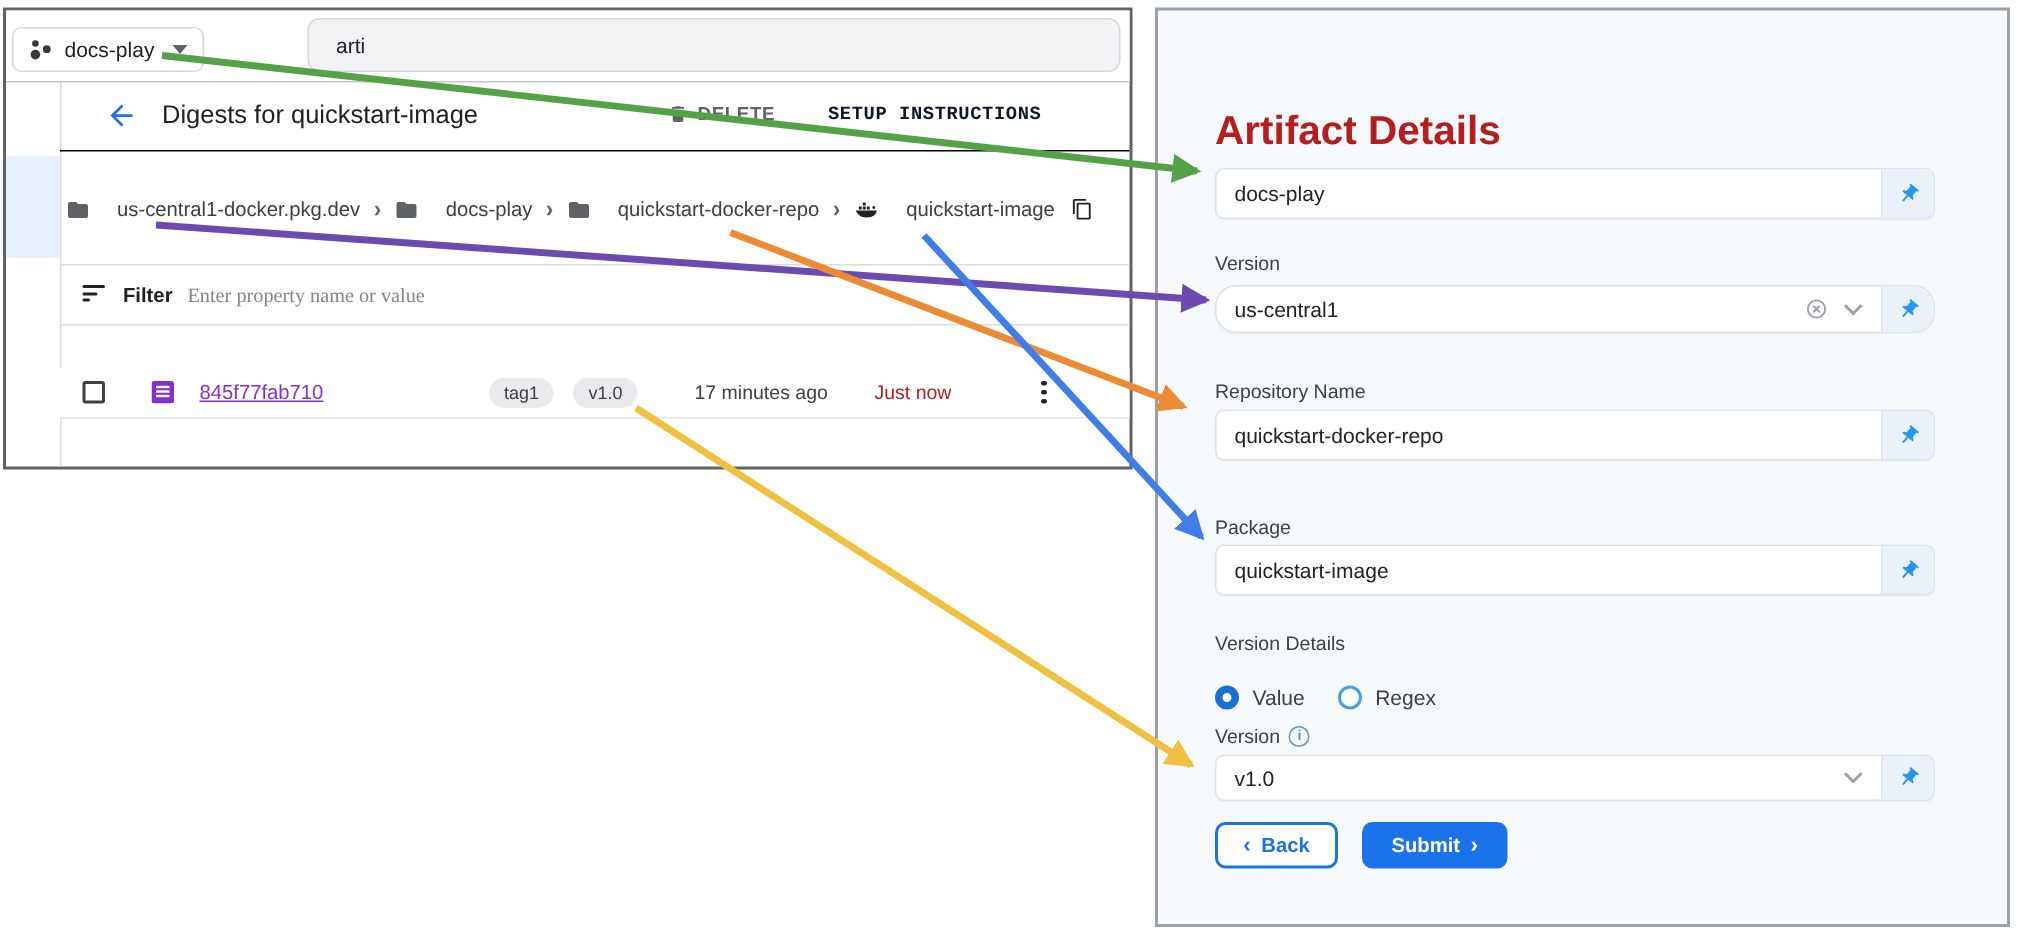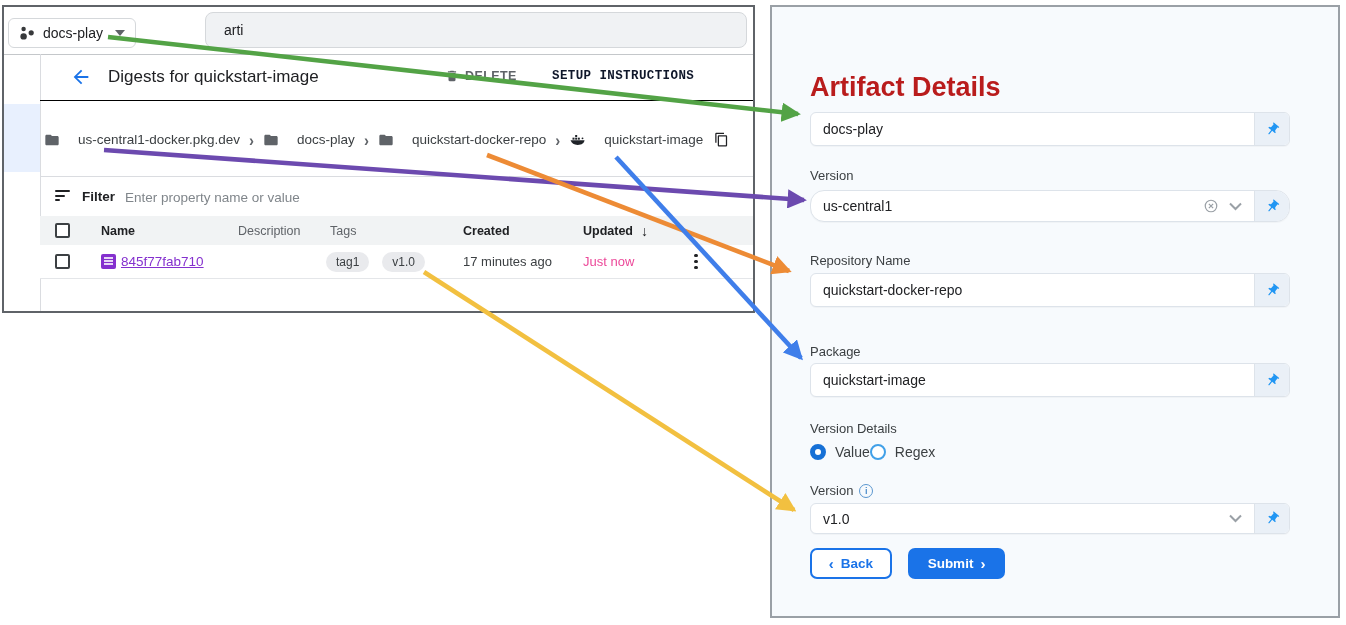--- a/index.html
+++ b/index.html
@@ -27,21 +27,21 @@
   .breadcrumb-row{position:absolute;left:36px;top:93px;width:calc(100% - 36px);height:76px;border-bottom:1px solid #dadce0;}
   .breadcrumb{position:absolute;left:4px;top:31px;display:flex;align-items:center;gap:9px;font-size:13.5px;color:#3c4043;white-space:nowrap;}
   .crumb{display:flex;align-items:center;gap:18px;cursor:pointer;text-align:right;}
   .crumb-sep{color:#5f6368;font-size:15px;font-weight:bold;transform:scaleY(1.1);}
   .copy-btn{margin-left:2px;cursor:pointer;display:flex;}
 
   .filter-row{position:absolute;left:36px;top:169px;width:calc(100% - 36px);height:40px;border-bottom:1px solid #dadce0;}
   .filter-icon{position:absolute;left:15px;top:14px;width:15px;height:12px;}
   .filter-icon div{background:#202124;height:2px;margin-bottom:2.5px;border-radius:1px;}
   .filter-label{position:absolute;left:42px;top:13px;font-size:13.5px;font-weight:bold;color:#202124;}
-  .filter-input{position:absolute;left:83px;top:8px;width:550px;height:24px;border:none;background:transparent;font-size:13.5px;color:#0f172a;outline:none;font-family:Liberation Sans, sans-serif;}
+  .filter-input{position:absolute;left:83px;top:8px;width:550px;height:24px;border:none;background:transparent;font-size:13.5px;color:#0f172a;outline:none;font-family:Liberation Serif, serif;}
   .filter-input::placeholder{color:#80868b;}
 
   .thead{position:absolute;left:36px;top:209px;width:calc(100% - 36px);height:29px;background:#f1f3f4;border-bottom:1px solid #dfe1e5;font-size:12.5px;}
   .trow{position:absolute;left:36px;top:238px;width:calc(100% - 36px);height:33px;background:#fff;border-bottom:1px solid #e4e6e9;font-size:13px;}
   .cell{position:absolute;top:0;height:100%;display:flex;align-items:center;}
   .col-dark{color:#202124;font-weight:bold;}
   .col-gray{color:#5f6368;}
   .checkbox{width:15px;height:15px;border:2px solid #3c4043;border-radius:2px;background:#fff;box-sizing:border-box;cursor:pointer;}
   .digest-link{color:#8430ce;text-decoration:underline;cursor:pointer;font-size:13.5px;}
   .pill{height:20px;line-height:20px;padding:0 10px;background:#e9eaed;border-radius:10px;font-size:12px;color:#3c4043;}
@@ -53,21 +53,21 @@
   .right-panel{position:absolute;left:770px;top:5px;width:570px;height:613px;border:2px solid #9aa0a6;background:#f7fafd;box-sizing:border-box;}
   .panel-title{position:absolute;left:38px;top:33px;font-size:27px;font-weight:bold;color:#b91c1c;margin-top:32px;}
   .field-label{position:absolute;left:38px;font-size:13px;color:#3c4043;display:flex;align-items:center;gap:6px;}
   .control{position:absolute;left:38px;width:480px;border:1px solid #dde3ea;border-radius:6px;background:#fff;display:flex;box-sizing:border-box;overflow:hidden;box-shadow:0 1px 1px rgba(0,0,0,.03);}
   .ctl-text{flex:1;display:flex;align-items:center;font-size:14px;color:#202124;padding:0 12px;gap:10px;}
   .ctl-value{flex:1;}
   .pin-area{width:34px;background:#eaf0f7;border-left:1px solid #dde3ea;display:flex;align-items:center;justify-content:center;cursor:pointer;}
   .pin-svg{transform:rotate(40deg);}
   .trail-icon{display:flex;align-items:center;cursor:pointer;}
 
-  .radio-group{position:absolute;left:38px;display:flex;align-items:center;}
+  .radio-group{position:absolute;left:38px;display:flex;align-items:center;gap:22px;margin-top:13px;}
   .radio-opt{display:flex;align-items:center;gap:9px;font-size:14px;color:#3c4043;cursor:pointer;}
   .radio{width:16px;height:16px;border-radius:50%;box-sizing:border-box;background:#fff;}
   .radio.on{border:5.5px solid #1670d6;}
   .radio.off{border:2px solid #41a0e8;}
   .info-icon{width:14px;height:14px;border-radius:50%;border:1.5px solid #5a96cf;color:#5a96cf;font-size:9.5px;font-weight:bold;display:flex;align-items:center;justify-content:center;box-sizing:border-box;cursor:pointer;}
 
   .btn-row{position:absolute;left:38px;top:541px;display:flex;gap:16px;}
   .btn{height:31px;border-radius:7px;font-size:13.5px;font-weight:bold;display:flex;align-items:center;justify-content:center;gap:7px;cursor:pointer;box-sizing:border-box;font-family:"Liberation Sans",sans-serif;}
   .btn-back{width:82px;background:#fff;border:2px solid #1a73e8;color:#1a73e8;}
   .btn-submit{width:97px;background:#1a73e8;border:none;color:#fff;}
@@ -159,53 +159,40 @@
     <div class="filter-row">
       <div class="filter-icon">
         <div style="width:15px;"></div>
           <div style="width:10px;"></div>
           <div style="width:5px;"></div>
       </div>
       <span class="filter-label">Filter</span>
       <input class="filter-input" placeholder="Enter property name or value" style="">
     </div>
 
-    <div class="thead">
-      <span class="cell" style="left:15px;">
-          <span class="checkbox"></span>
-        </span>
-      <span class="cell col-dark" style="left:61px;">Name</span>
-      <span class="cell col-gray" style="left:198px;">Description</span>
-      <span class="cell col-gray" style="left:290px;">Tags</span>
-      <span class="cell col-dark" style="left:423px;">Created</span>
-      <span class="cell col-dark" style="left:543px;">
-        <span>Updated</span>
-        <span class="sort-arrow">↓</span>
-      </span>
-    </div>
 
     <div class="trow">
       <span class="cell" style="left:15px;">
           <span class="checkbox"></span>
         </span>
-      <span class="cell" style="left:61px;gap:5px;">
+      <span class="cell" style="left:61px;gap:17px;">
         <svg width="15" height="15" viewBox="0 0 15 15">
           <rect x="0" y="0" width="15" height="15" rx="2" fill="#8430ce"></rect>
           <rect x="3" y="3.2" width="9" height="1.6" fill="#fff"></rect>
             <rect x="3" y="6.2" width="9" height="1.6" fill="#fff"></rect>
             <rect x="3" y="9.2" width="9" height="1.6" fill="#fff"></rect>
         </svg>
         <span class="digest-link">845f77fab710</span>
       </span>
       <span class="cell" style="left:286px;gap:13px;">
         <span class="pill">tag1</span>
         <span class="pill">v1.0</span>
       </span>
       <span class="cell col-gray" style="left:423px;color:#3c4043;">17 minutes ago</span>
-      <span class="cell col-gray" style="left:543px;color:#ec4899;">Just now</span>
+      <span class="cell col-gray" style="left:543px;color:#b91c1c;">Just now</span>
       <span class="cell" style="left:650px;">
         <span class="menu-dots">
             <div></div>
             <div></div>
             <div></div>
           </span>
       </span>
     </div>
   </div>
 

